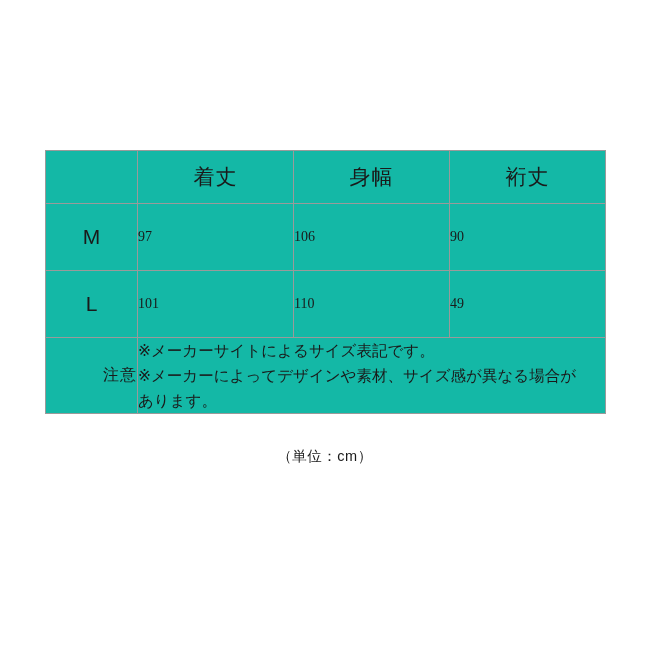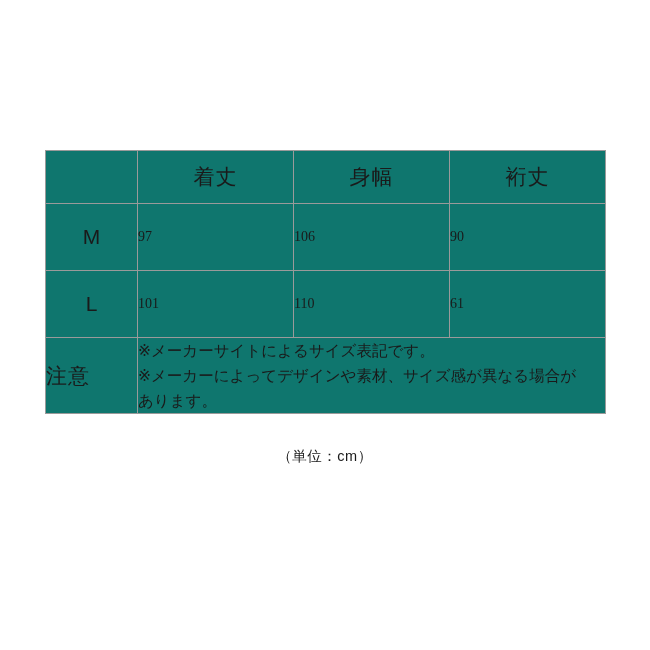--- a/index.html
+++ b/index.html
@@ -27,21 +27,21 @@
     border-collapse: collapse;
     width: 560px;
     table-layout: fixed;
   }
 
   table.size-table td,
   table.size-table th {
     border: 1px solid #9a9a9a;
     padding: 0;
     font-weight: normal;
-    background: #0f766e;
+    background: #14b8a6;
   }
 
   
   col.c-label { width: 92px; }
   col.c-val   { width: 156px; }
 
   .hdr-blank {
     background: #ffffff;
   }
 
@@ -64,23 +64,23 @@
 
   .row-val {
     height: 66px;
     vertical-align: middle;
     font-size: 14px;
     color: #1a1a1a;
     font-family: Liberation Serif, serif;
   }
 
   .note-label {
-    text-align: left;
+    text-align: right;
     vertical-align: middle;
-    font-size: 21px;
+    font-size: 16px;
     letter-spacing: 1px;
     color: #1a1a1a;
   }
 
   .note-body {
     text-align: left;
     vertical-align: middle;
     font-size: 15.5px;
     line-height: 1.62;
     padding: 12px 10px 14px 12px;
@@ -126,21 +126,21 @@
       <tr>
         <td class="row-label">M</td>
         <td class="row-val">97</td>
         <td class="row-val">106</td>
         <td class="row-val">90</td>
       </tr>
       <tr>
         <td class="row-label">L</td>
         <td class="row-val">101</td>
         <td class="row-val">110</td>
-        <td class="row-val">61</td>
+        <td class="row-val">49</td>
       </tr>
       <tr>
         <td class="note-label">注意</td>
         <td class="note-body" colspan="3">
           <p>※メーカーサイトによるサイズ表記です。</p>
           <p>※メーカーによってデザインや素材、サイズ感が異なる場合が</p>
           <p>あります。</p>
         </td>
       </tr>
     </tbody>

